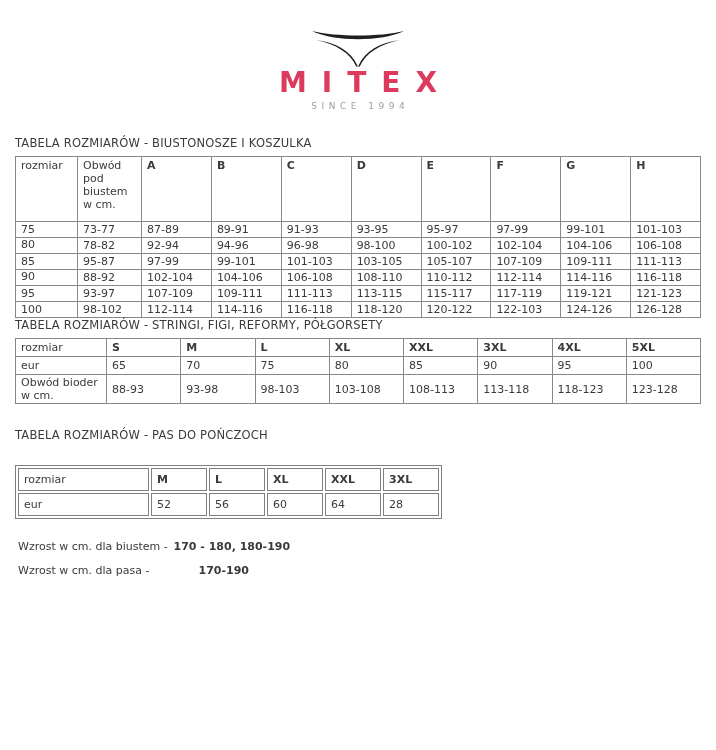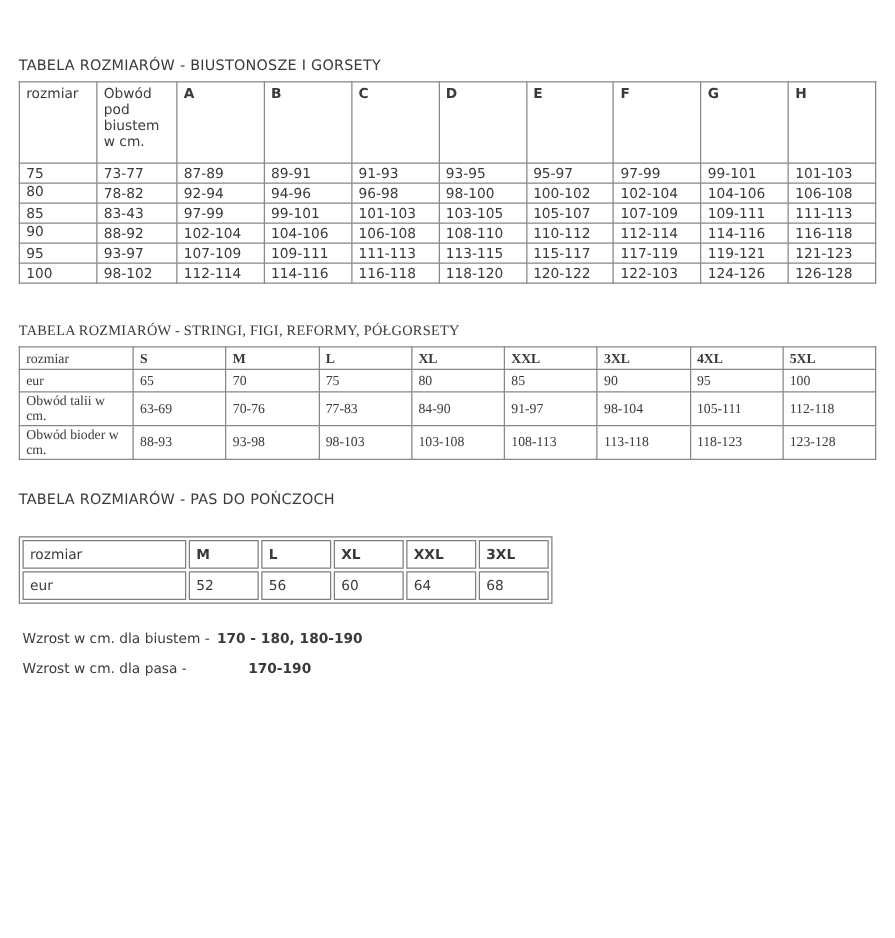--- a/index.html
+++ b/index.html
@@ -20,21 +20,21 @@
     letter-spacing: 15px; padding-left: 15px; line-height: 1; margin-top: 1px;
   }
   .tagline {
     color: #9d9d9d; font-size: 9px; letter-spacing: 4.5px;
     padding-left: 4.5px; margin-top: 4px;
   }
 
   
   .table-title { font-size: 11.5px; margin: 0 0 6px 0; letter-spacing: 0.2px; }
   .sec1 { margin-top: 25px; }
-  .sec2 { margin-top: 32px; font-family: Liberation Serif, serif; }
+  .sec2 { margin-top: 0; }
   .sec3 { margin-top: 24px; }
   .sec4 { margin-top: 23px; }
 
   
   table.tbl { border-collapse: collapse; table-layout: fixed; }
   .tbl th, .tbl td {
     border: 1px solid #878787;
     font-size: 11px; font-weight: normal; text-align: left;
     padding: 1px 5px; overflow: hidden; word-wrap: break-word;
   }
@@ -73,23 +73,34 @@
   .footer-line { margin-bottom: 11px; }
   .f-label { display: inline-block; width: 152px; }
   .f-value { font-weight: bold; text-align: center; }
   .f-value-indent { margin-left: 25px; }
 </style>
 </head>
 <body>
 
 <div class="page">
 
+  <div class="logo">
+    <svg class="logo-symbol" width="124" height="48" viewBox="0 0 124 48" aria-hidden="true">
+      <g fill="#1f1f1f">
+        <path d="M16,11 C38,22 86,22 108,11 C84,17 40,17 16,11 Z"></path>
+        <path d="M20,20 C40,24 54,33 60,46 C61,47.5 62,47 61.4,45.4 C55,31 40,22.5 20,20 Z"></path>
+        <path d="M104,20 C84,24 70,33 64,46 C63,47.5 62,47 62.6,45.4 C69,31 84,22.5 104,20 Z"></path>
+      </g>
+    </svg>
+    <div class="brand" style="color: rgb(220, 59, 94);">MITEX</div>
+    <div class="tagline" style="color: rgb(157, 157, 157);">SINCE 1994</div>
+  </div>
 
   <div class="sec1">
-    <div class="table-title">TABELA ROZMIARÓW - BIUSTONOSZE I GORSETY</div>
+    <div class="table-title">TABELA ROZMIARÓW - BIUSTONOSZE I KOSZULKA</div>
     <table class="tbl t1">
       <colgroup>
           <col class="c0">
           <col class="c1">
           <col span="8">
         </colgroup>
       <thead>
           <tr>
             <th class="th-normal">rozmiar</th>
             <th class="th-normal">Obwód pod biustem w cm.</th>
@@ -123,21 +134,21 @@
             <td class="val">94-96</td>
             <td class="val">96-98</td>
             <td class="val">98-100</td>
             <td class="val">100-102</td>
             <td class="val">102-104</td>
             <td class="val">104-106</td>
             <td class="val">106-108</td>
           </tr>
           <tr>
             <td class="lbl lbl-bold">85</td>
-            <td class="val">83-43</td>
+            <td class="val">95-87</td>
             <td class="val">97-99</td>
             <td class="val">99-101</td>
             <td class="val">101-103</td>
             <td class="val">103-105</td>
             <td class="val">105-107</td>
             <td class="val">107-109</td>
             <td class="val">109-111</td>
             <td class="val">111-113</td>
           </tr>
           <tr>
@@ -205,31 +216,20 @@
             <td class="val">65</td>
             <td class="val">70</td>
             <td class="val">75</td>
             <td class="val">80</td>
             <td class="val">85</td>
             <td class="val">90</td>
             <td class="val">95</td>
             <td class="val">100</td>
           </tr>
           <tr>
-            <td class="lbl">Obwód talii w cm.</td>
-            <td class="val">63-69</td>
-            <td class="val">70-76</td>
-            <td class="val">77-83</td>
-            <td class="val">84-90</td>
-            <td class="val">91-97</td>
-            <td class="val">98-104</td>
-            <td class="val">105-111</td>
-            <td class="val">112-118</td>
-          </tr>
-          <tr>
             <td class="lbl">Obwód bioder w cm.</td>
             <td class="val">88-93</td>
             <td class="val">93-98</td>
             <td class="val">98-103</td>
             <td class="val">103-108</td>
             <td class="val">108-113</td>
             <td class="val">113-118</td>
             <td class="val">118-123</td>
             <td class="val">123-128</td>
           </tr>
@@ -256,21 +256,21 @@
             <td class="val">XL</td>
             <td class="val">XXL</td>
             <td class="val">3XL</td>
           </tr>
           <tr>
             <td class="lbl">eur</td>
             <td class="val">52</td>
             <td class="val">56</td>
             <td class="val">60</td>
             <td class="val">64</td>
-            <td class="val">68</td>
+            <td class="val">28</td>
           </tr>
         </tbody>
     </table>
   </div>
 
   <div class="footer">
     <div class="footer-line">
       <span class="f-label">Wzrost w cm. dla biustem -</span>
       <span class="f-value">170 - 180, 180-190</span>
     </div>

